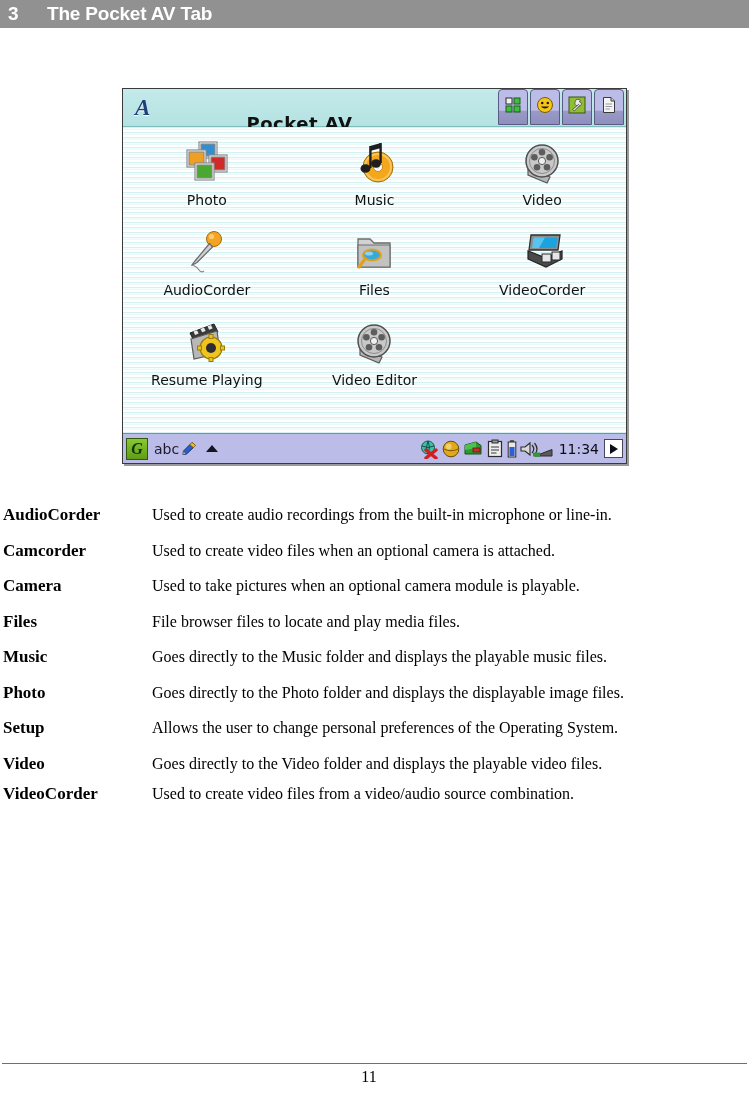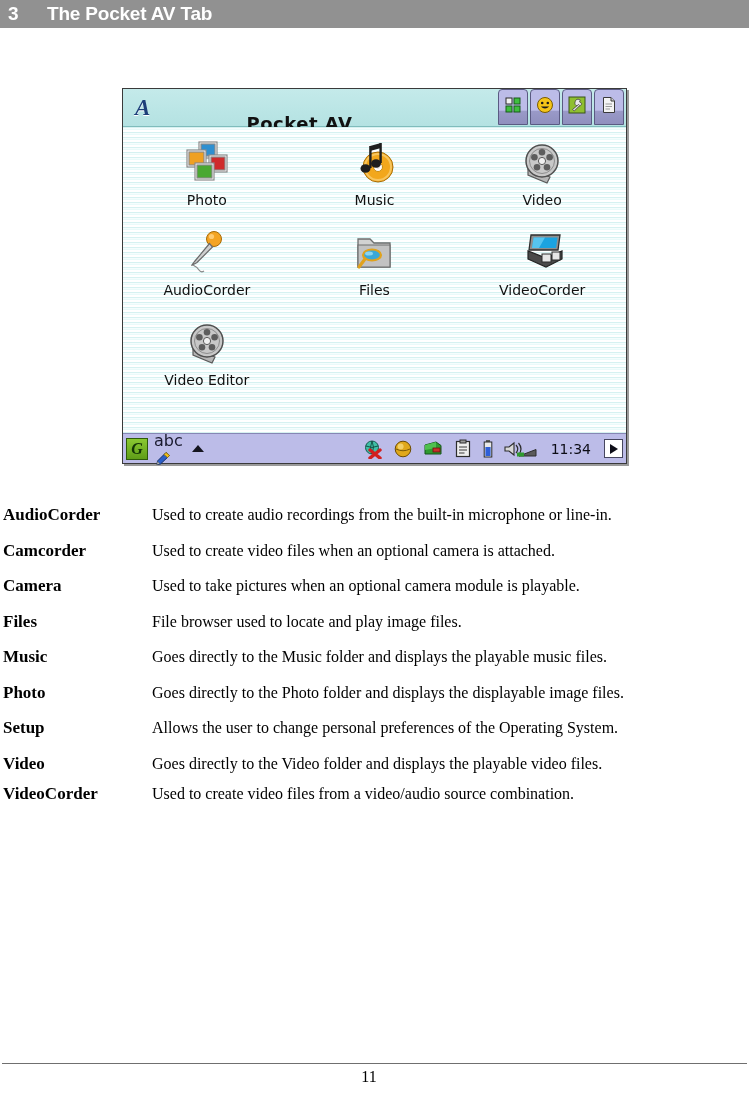--- a/index.html
+++ b/index.html
@@ -120,31 +120,31 @@
     border: 1px solid #2e5a0a;
     display: flex; align-items: center; justify-content: center;
     font-family: "Liberation Serif", serif;
     font-weight: bold; font-size: 16px; color: #123305;
     font-style: italic;
     box-sizing: border-box;
   }
   .sip-abc {
     margin-left: 6px;
     font-family: "DejaVu Sans", sans-serif;
-    font-size: 16px; color: #1a1a2e;
-    display: flex; gap: 1px; flex-direction: column;
+    font-size: 14px; color: #1a1a2e;
+    display: flex; align-items: center; gap: 1px;
   }
   .sip-arrow {
     margin-left: 9px;
     width: 0; height: 0;
     border-left: 6px solid transparent;
     border-right: 6px solid transparent;
     border-bottom: 7px solid #15151f;
   }
-  .tray { margin-left: auto; display: flex; align-items: center; gap: 10px; padding-right: 3px; }
+  .tray { margin-left: auto; display: flex; align-items: center; gap: 2px; padding-right: 3px; }
   .clock {
     font-family: "DejaVu Sans", sans-serif;
     font-size: 14px; color: #0c0c16;
     margin: 0 3px 0 4px;
   }
   .tray-next {
     width: 19px; height: 19px;
     background: #ffffff;
     border: 1px solid #46465f;
     display: flex; align-items: center; justify-content: center;
@@ -326,20 +326,42 @@
                 <rect x="26" y="25" width="9" height="8" fill="#e6e6e6" stroke="#2a2a2a" stroke-width="1"></rect>
                 <rect x="36" y="23" width="8" height="8" fill="#e6e6e6" stroke="#2a2a2a" stroke-width="1"></rect>
                 <path d="M13 21 L15 6 L44 6 L42 21 z" fill="#8e8e8e" stroke="#2f2f2f" stroke-width="1.3"></path>
                 <path d="M16 19 L17.6 8.5 L41.5 8.5 L40 19 z" fill="#1ba3e0"></path>
                 <path d="M16 19 L17.6 8.5 L29 8.5 L23 19 z" fill="#6fd2f5" opacity="0.7"></path>
               </svg>
             </div>
             <div class="icon-label">VideoCorder</div>
           </div>
 
+          <div class="icon-cell">
+            <div class="icon-art">
+              <svg width="52" height="48" viewBox="0 0 52 48">
+                <path d="M9 14 L33 5 L37 13 L13 22 z" fill="#3a3a3a" stroke="#1c1c1c" stroke-width="1"></path>
+                <g fill="#e8e8e8">
+                  <path d="M12.5 12.5 L16 11.2 L17.6 14.6 L14.1 15.9 z"></path>
+                  <path d="M19.5 9.9 L23 8.6 L24.6 12 L21.1 13.3 z"></path>
+                  <path d="M26.5 7.3 L30 6 L31.6 9.4 L28.1 10.7 z"></path>
+                </g>
+                <path d="M10 20 L36 12 L39 34 L13 40 z" fill="#b8b8b8" stroke="#5a5a5a" stroke-width="1.2"></path>
+                <circle cx="30" cy="29" r="11" fill="#f0c420" stroke="#9a7c06" stroke-width="1.2"></circle>
+                <g fill="#f0c420" stroke="#9a7c06" stroke-width="1">
+                  <rect x="28" y="15.5" width="4" height="4"></rect>
+                  <rect x="28" y="38.5" width="4" height="4"></rect>
+                  <rect x="16.5" y="27" width="4" height="4"></rect>
+                  <rect x="39.5" y="27" width="4" height="4"></rect>
+                </g>
+                <circle cx="30" cy="29" r="5" fill="#2e2e2e"></circle>
+              </svg>
+            </div>
+            <div class="icon-label">Resume Playing</div>
+          </div>
 
           <div class="icon-cell">
             <div class="icon-art">
               <svg width="52" height="48" viewBox="0 0 52 48">
                 <path d="M12 30 L20 32 L34 38 L31 44 L12 36 z" fill="#b6b6b6" stroke="#5a5a5a" stroke-width="1.2"></path>
                 <circle cx="26" cy="22" r="16" fill="#c8c8c8" stroke="#4f4f4f" stroke-width="1.5"></circle>
                 <circle cx="26" cy="22" r="12.5" fill="none" stroke="#8d8d8d" stroke-width="1"></circle>
                 <circle cx="26" cy="22" r="3.6" fill="#efefef" stroke="#5a5a5a" stroke-width="1"></circle>
                 <g fill="#5d5d5d">
                   <circle cx="26" cy="13.2" r="3.3"></circle>
@@ -425,21 +447,21 @@
     <div class="def-row">
       <span class="def-term">Camcorder</span>
       <span class="def-desc">Used to create video files when an optional camera is attached.</span>
     </div>
     <div class="def-row">
       <span class="def-term">Camera</span>
       <span class="def-desc">Used to take pictures when an optional camera module is playable.</span>
     </div>
     <div class="def-row">
       <span class="def-term">Files</span>
-      <span class="def-desc">File browser used to locate and play image files.</span>
+      <span class="def-desc">File browser files to locate and play media files.</span>
     </div>
     <div class="def-row">
       <span class="def-term">Music</span>
       <span class="def-desc">Goes directly to the Music folder and displays the playable music files.</span>
     </div>
     <div class="def-row">
       <span class="def-term">Photo</span>
       <span class="def-desc">Goes directly to the Photo folder and displays the displayable image files.</span>
     </div>
     <div class="def-row">

